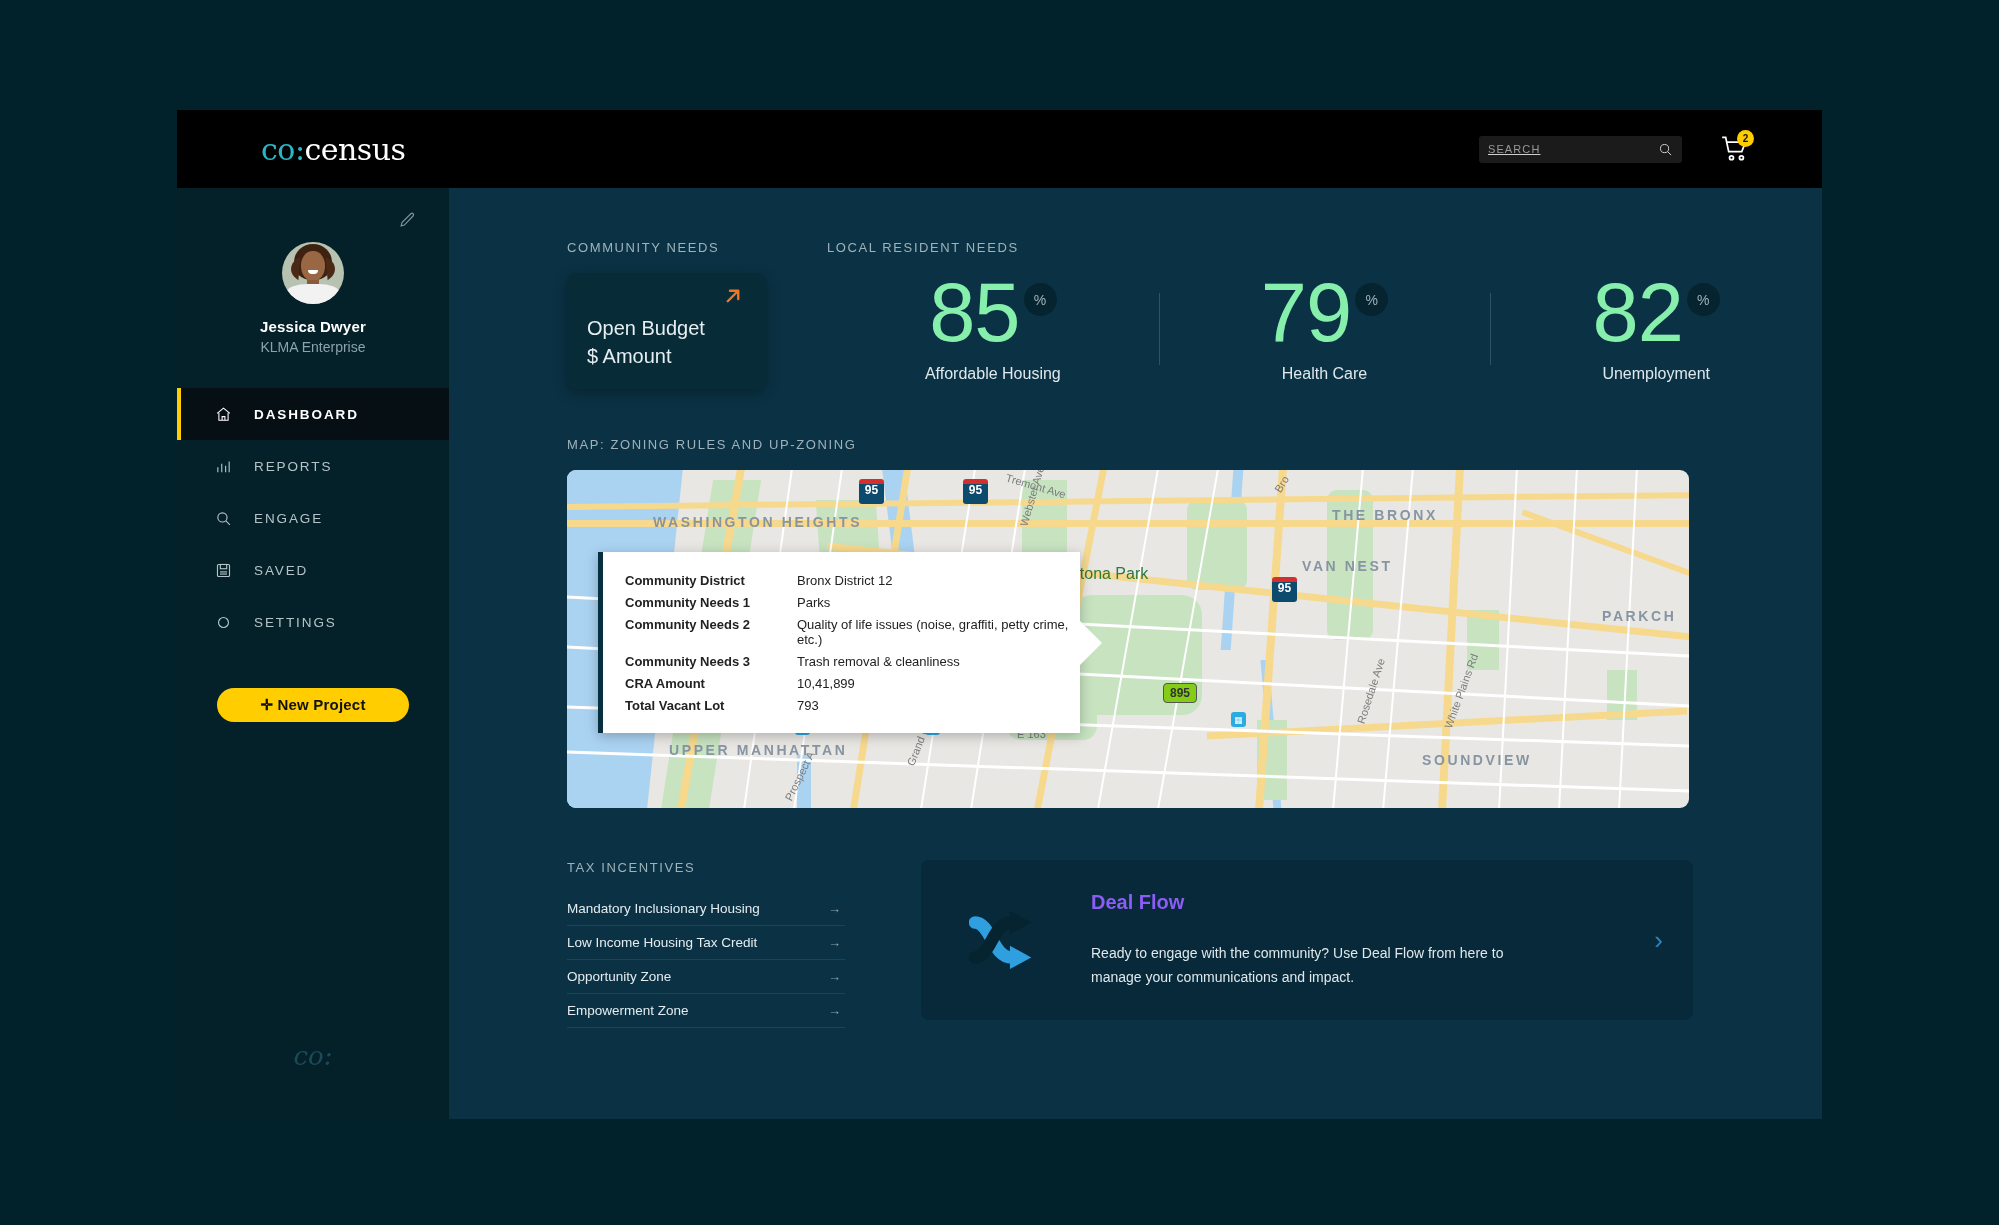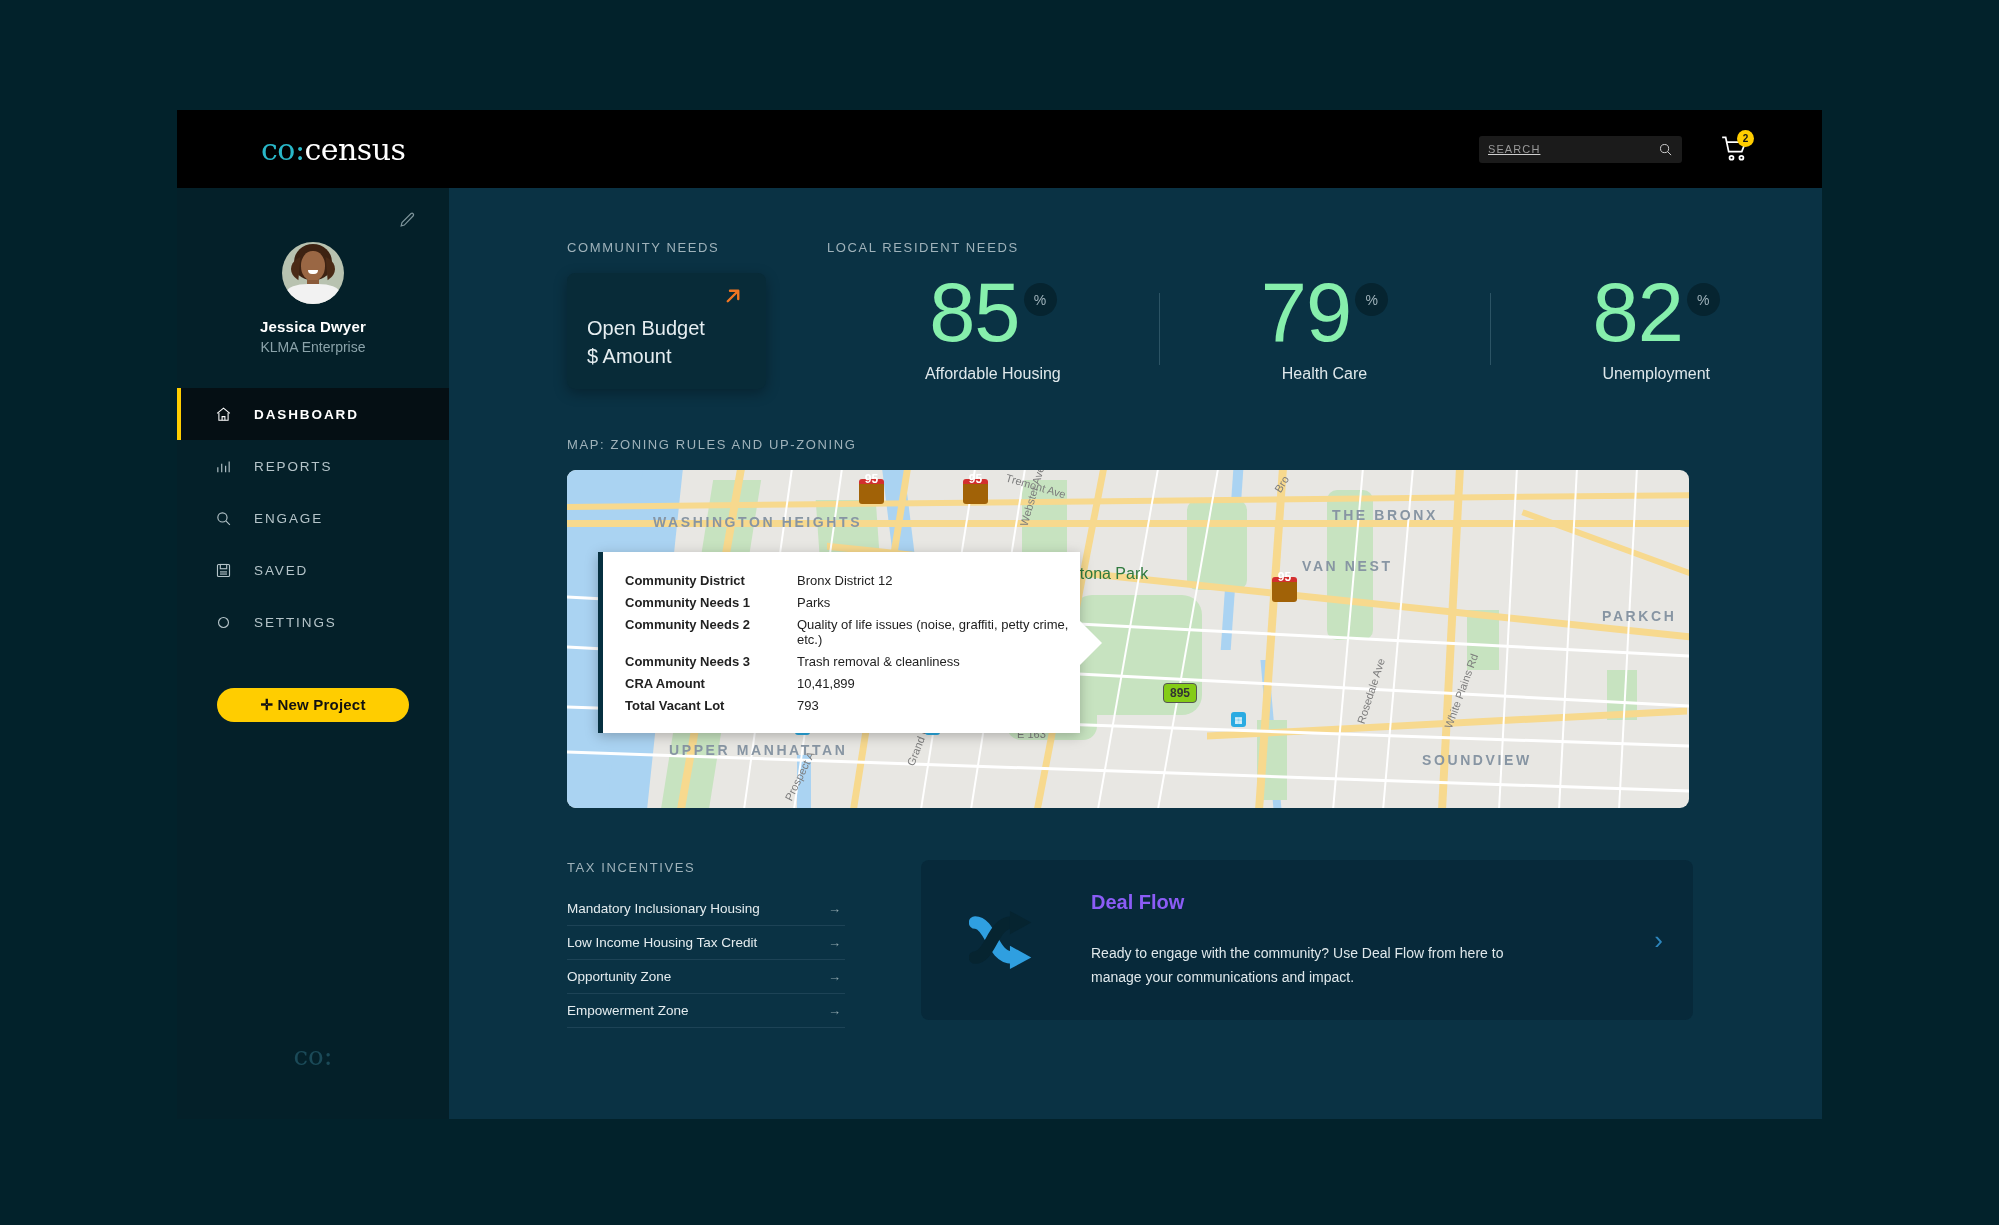--- a/index.html
+++ b/index.html
@@ -202,20 +202,21 @@
   }
 
   .side-watermark {
     position: absolute;
     left: 0; right: 0;
     bottom: 48px;
     text-align: center;
     font-family: "DejaVu Serif", "Liberation Serif", serif;
     font-size: 26px;
     color: #1b4a58;
+    font-style: italic;
   }
 
   
   .main {
     flex: 1;
     background: #0a3244;
     padding: 52px 0 0 118px;
     min-width: 0;
     overflow: hidden;
   }
@@ -325,27 +326,27 @@
   }
   .maplbl.street {
     color: #7c7c7c;
     font-weight: normal;
     font-size: 11px;
     letter-spacing: 0;
   }
   .shield {
     position: absolute;
     width: 25px; height: 25px;
-    background: #a16207;
+    background: #0c4a6e;
     border-radius: 3px;
     color: #ffffff;
     font-size: 12px;
     font-weight: bold;
     display: flex; align-items: flex-end; justify-content: center;
-    padding-bottom: 18px;
+    padding-bottom: 7px;
     border-top: 5px solid #d32f2f;
   }
   .shield-o {
     position: absolute;
     width: 34px; height: 20px;
     background: #84cc16;
     border: 1.5px solid #555;
     border-radius: 4px;
     color: #333;
     font-size: 12px;

